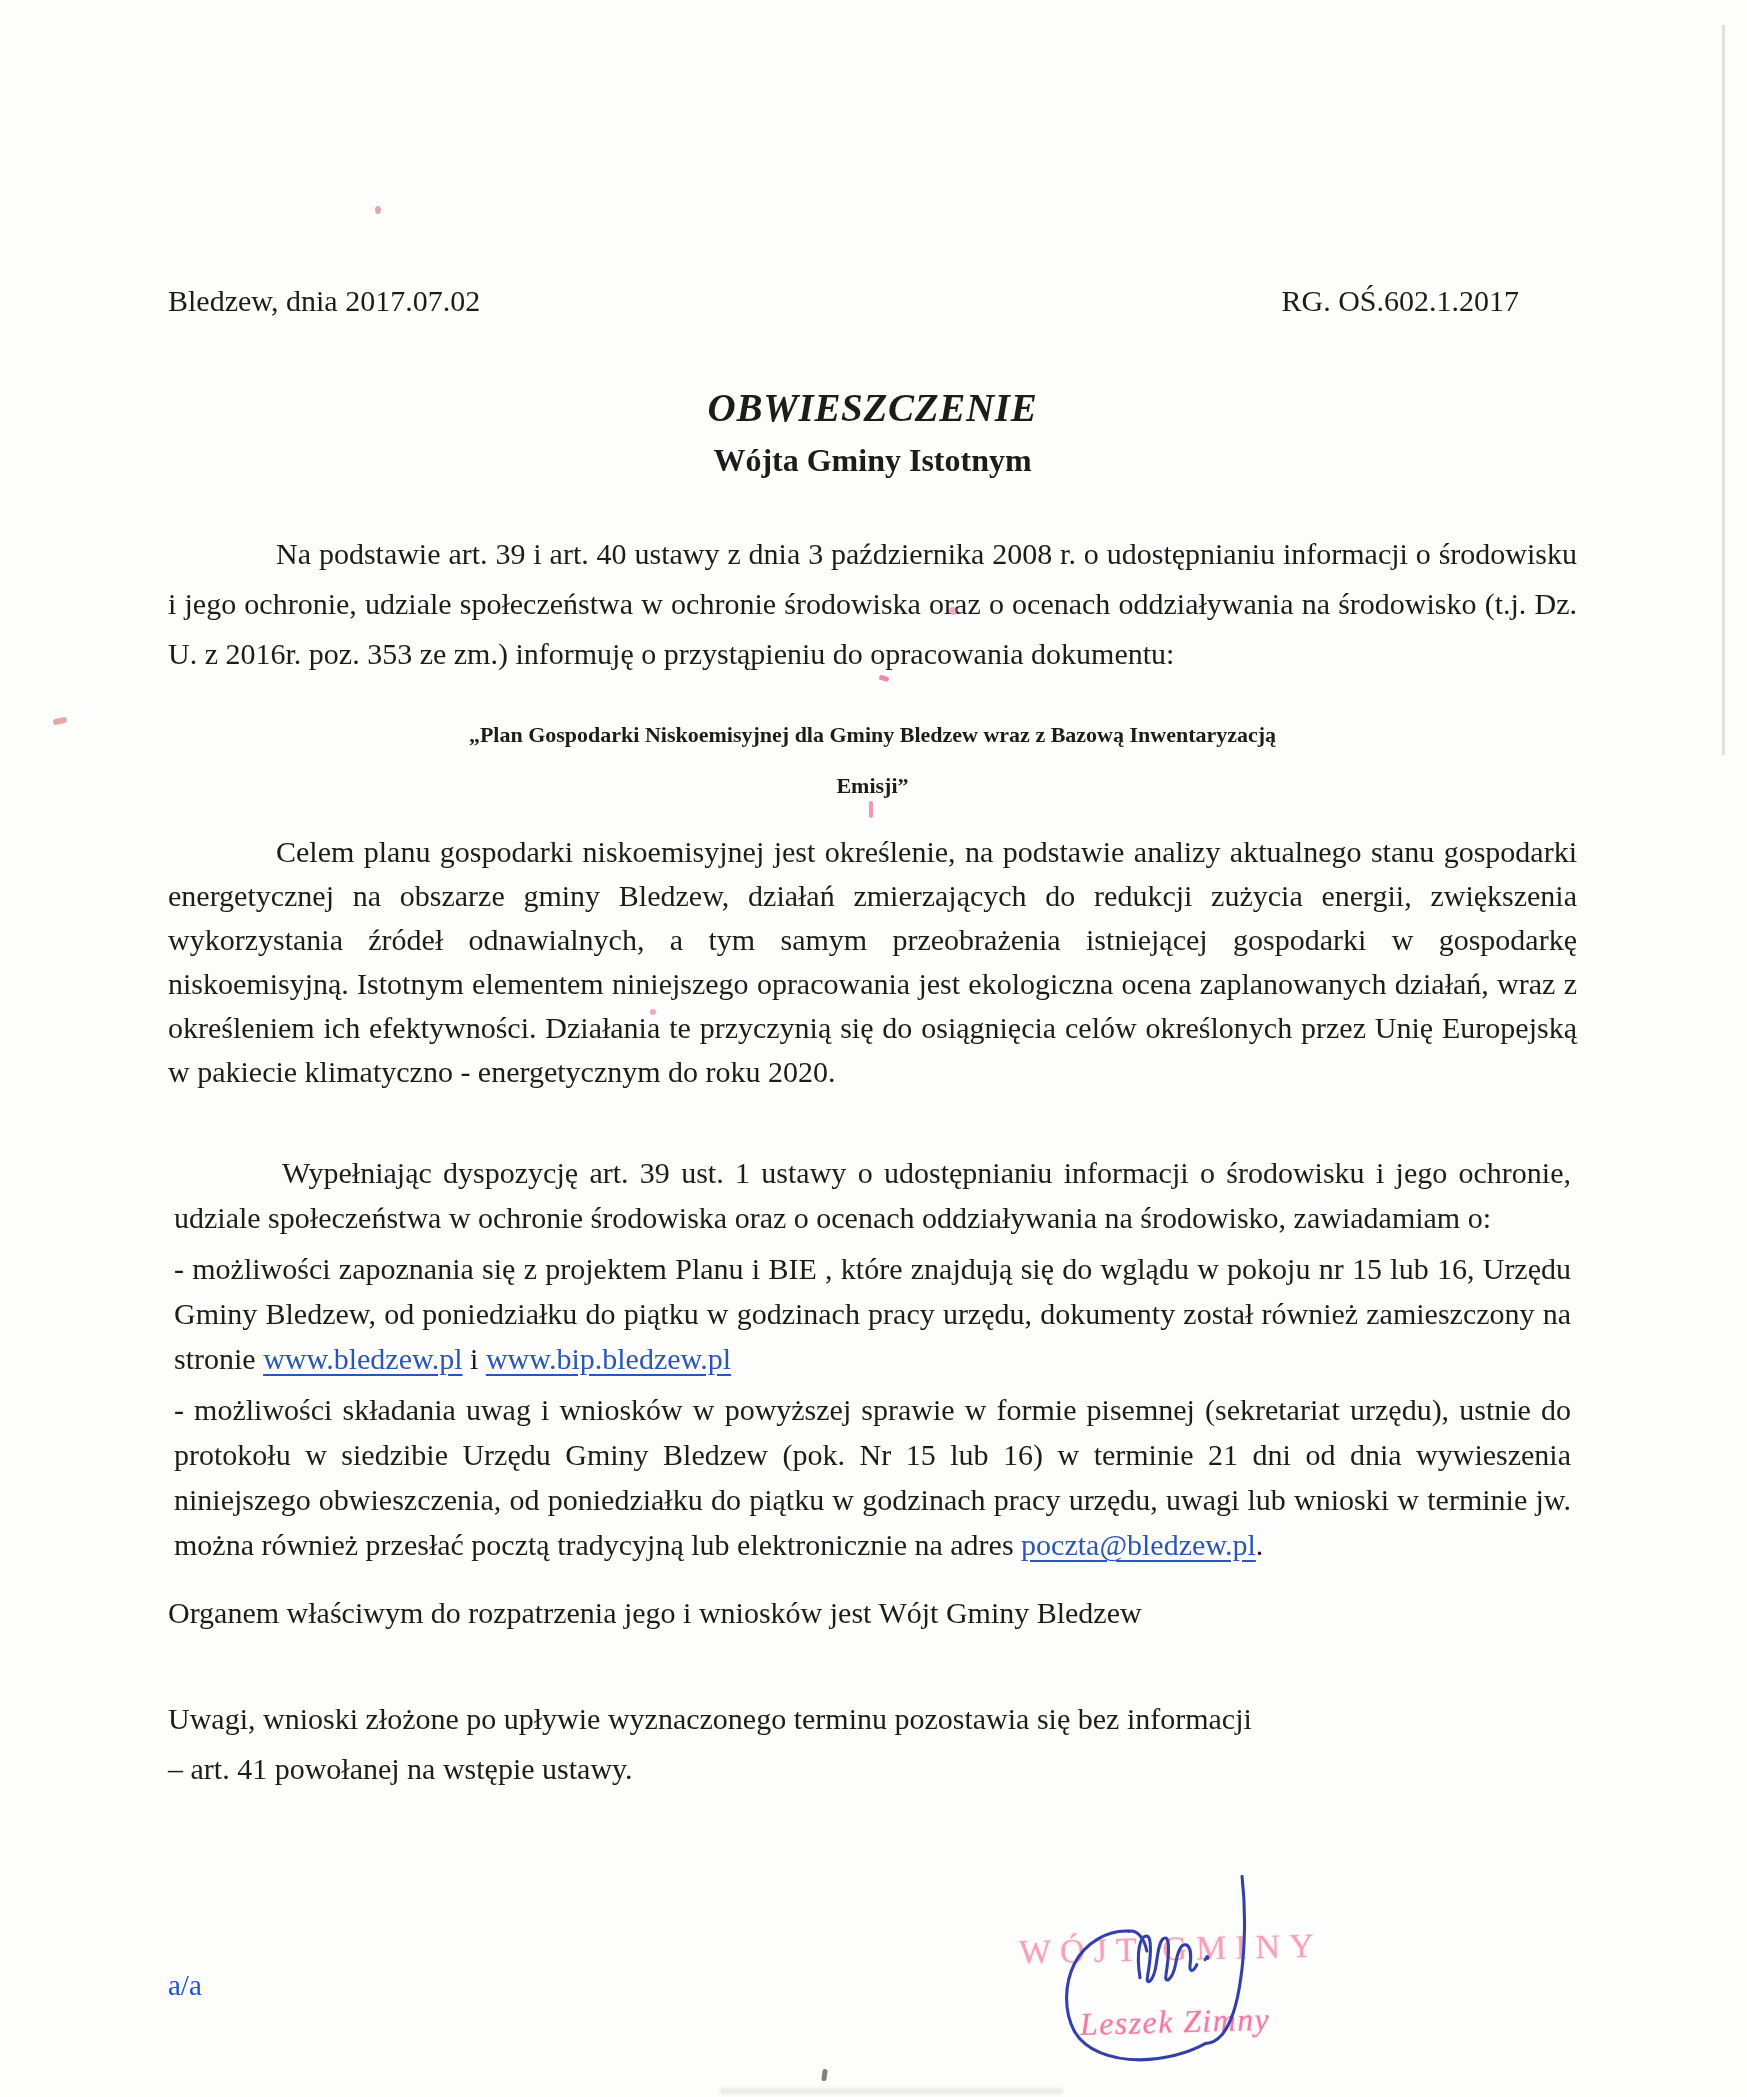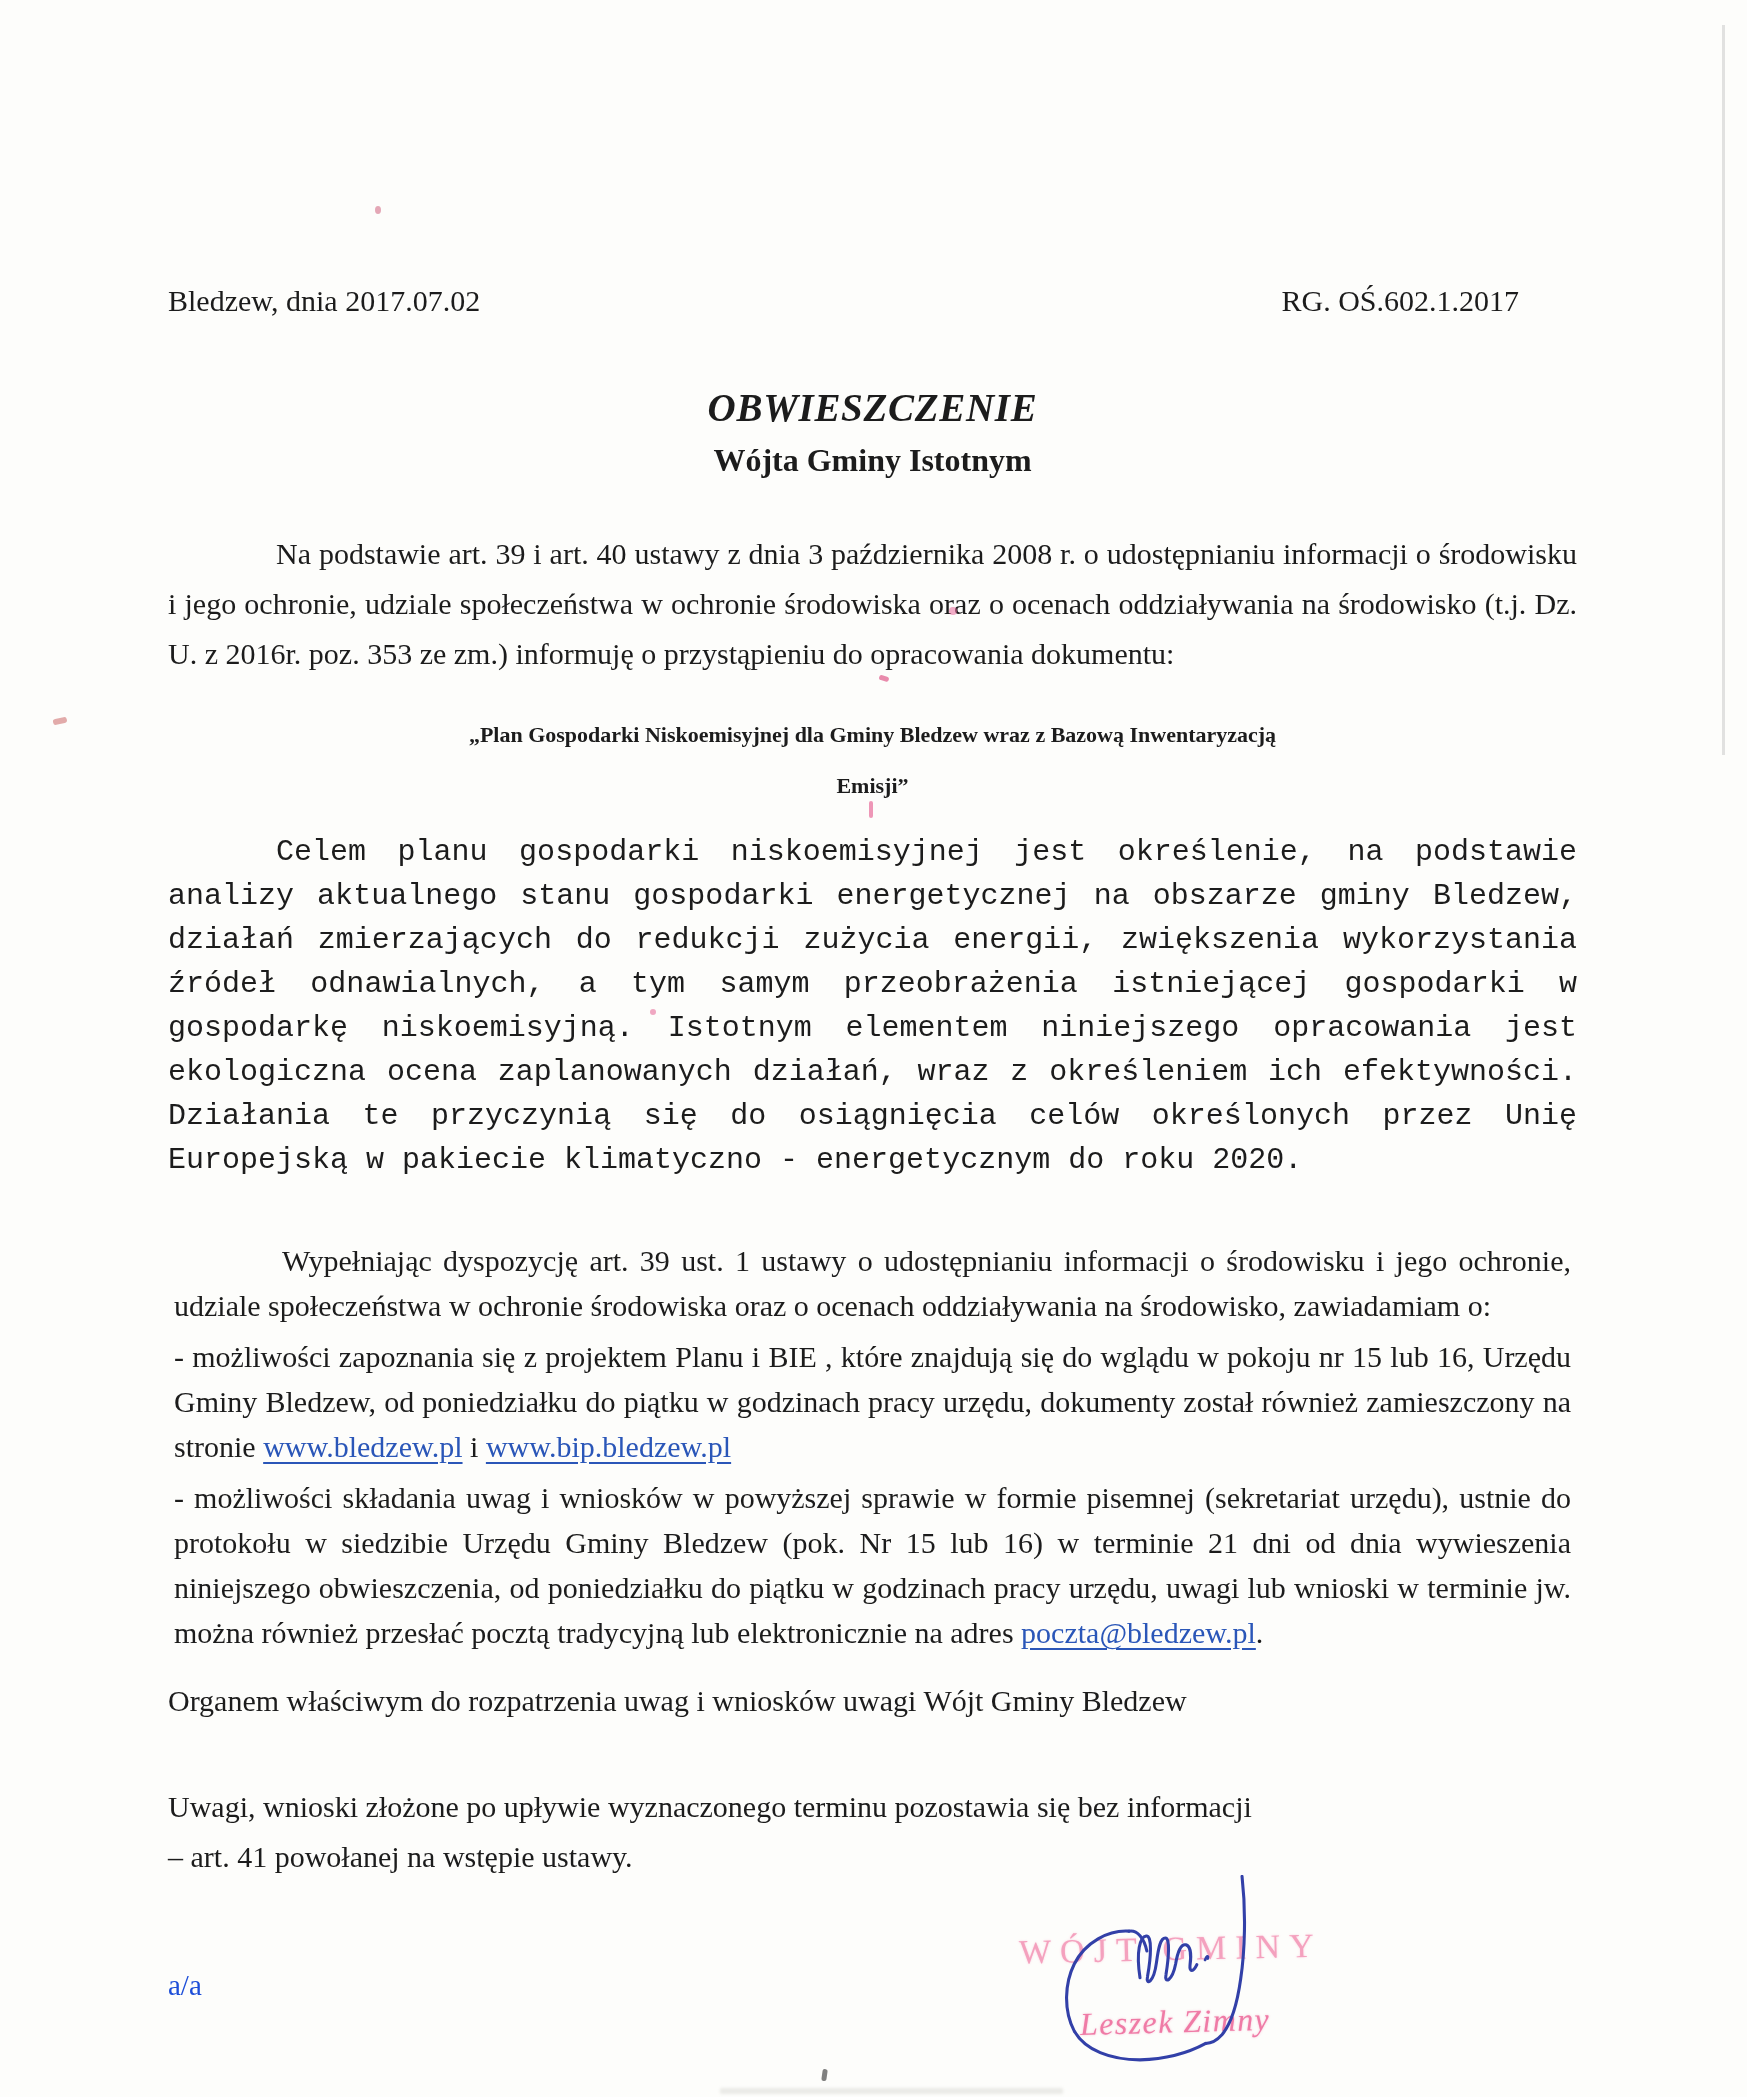--- a/index.html
+++ b/index.html
@@ -32,21 +32,21 @@
     font-size:32px; line-height:40px;
   }
   .para {
     font-size:30px; text-align:justify;
   }
   .p1 { margin-top:49px; line-height:50px; text-indent:108px; }
   .plan-title {
     margin-top:0px; text-align:center; font-weight:bold;
     font-size:22px; line-height:51px;
   }
-  .p2 { margin-top:19px; line-height:44px; text-indent:108px;font-family:Liberation Mono, monospace; }
+  .p2 { margin-top:19px; line-height:44px; text-indent:108px; }
   .p3 { margin-top:56px; line-height:45px; }
   .p3 .intro { text-indent:108px; }
   .p3 p { margin:6px; }
   .p4 { margin-top:20.6px; line-height:50px; text-align:left; }
   .p5 { margin-top:56px; line-height:50px; text-align:left; }
   a.doc-link { color:#2a56b8; text-decoration:underline; text-decoration-thickness:2.1px; text-underline-offset:4.8px; cursor:pointer; }
   .footer-note {
     position:absolute; left:168px; top:1969px;
     font-size:29px; color:#1d4ed8;
   }
@@ -101,21 +101,21 @@
     </div>
 
     <p class="para p2">Celem planu gospodarki niskoemisyjnej jest określenie, na podstawie analizy aktualnego stanu gospodarki energetycznej na obszarze gminy Bledzew, działań zmierzających do redukcji zużycia energii, zwiększenia wykorzystania źródeł odnawialnych, a tym samym przeobrażenia istniejącej gospodarki w gospodarkę niskoemisyjną. Istotnym elementem niniejszego opracowania jest ekologiczna ocena zaplanowanych działań, wraz z określeniem ich efektywności. Działania te przyczynią się do osiągnięcia celów określonych przez Unię Europejską w pakiecie klimatyczno - energetycznym do roku 2020.</p>
 
     <div class="para p3">
       <p class="intro">Wypełniając dyspozycję art. 39 ust. 1 ustawy o udostępnianiu informacji o środowisku i jego ochronie, udziale społeczeństwa w ochronie środowiska oraz o ocenach oddziaływania na środowisko, zawiadamiam o:</p>
       <p><span>- możliwości zapoznania się z projektem Planu i BIE , które znajdują się do wglądu w pokoju nr 15 lub 16, Urzędu Gminy Bledzew, od poniedziałku do piątku  w godzinach pracy urzędu, dokumenty został również zamieszczony na stronie </span><a class="doc-link">www.bledzew.pl</a><span> i </span><a class="doc-link">www.bip.bledzew.pl</a></p>
       <p><span>- możliwości składania uwag i wniosków w powyższej sprawie w formie pisemnej (sekretariat urzędu), ustnie do protokołu w siedzibie Urzędu Gminy Bledzew (pok. Nr 15 lub 16) w terminie 21 dni od dnia wywieszenia niniejszego obwieszczenia, od poniedziałku do piątku  w godzinach pracy urzędu, uwagi lub wnioski w terminie jw. można również przesłać pocztą tradycyjną lub elektronicznie na adres </span><a class="doc-link">poczta@bledzew.pl</a><span>.</span></p>
     </div>
 
-    <p class="para p4">Organem właściwym do rozpatrzenia uwag i wniosków uwagi Wójt Gminy Bledzew</p>
+    <p class="para p4">Organem właściwym do rozpatrzenia jego i wniosków jest Wójt Gminy Bledzew</p>
 
     <div class="para p5">
       <div>Uwagi, wnioski złożone po upływie wyznaczonego terminu  pozostawia się bez informacji</div>
       <div>– art. 41 powołanej na wstępie ustawy.</div>
     </div>
 
   </div>
 
   <div class="footer-note">a/a</div>
 

